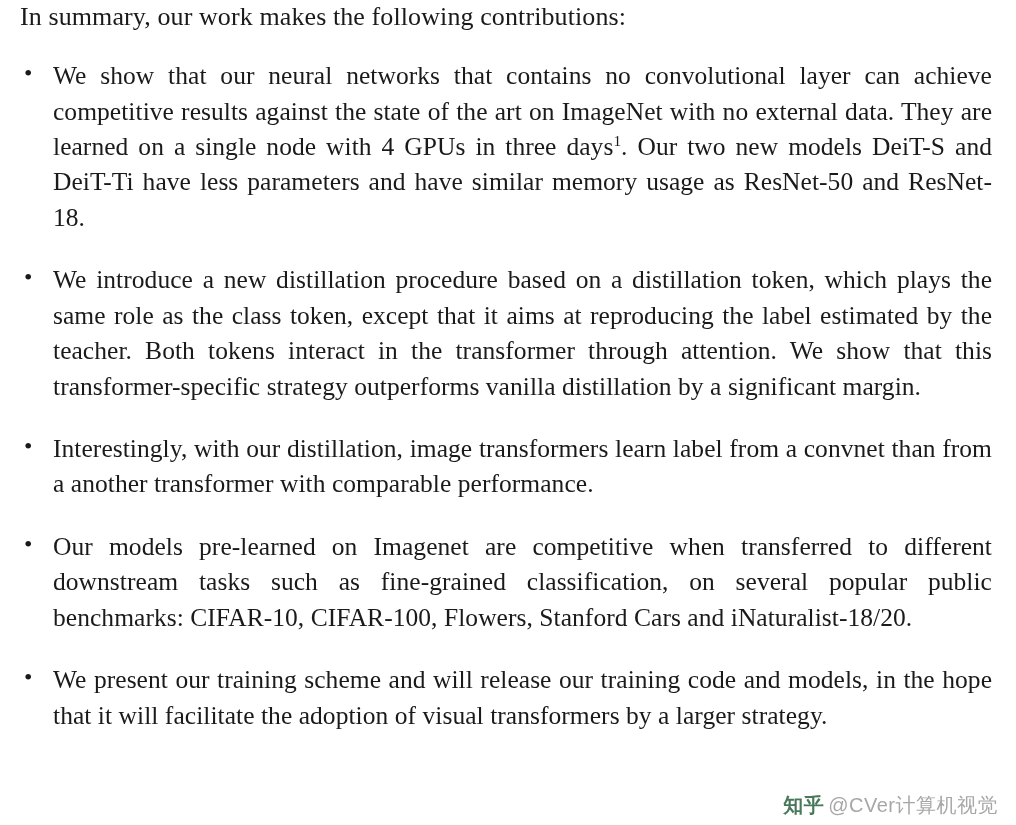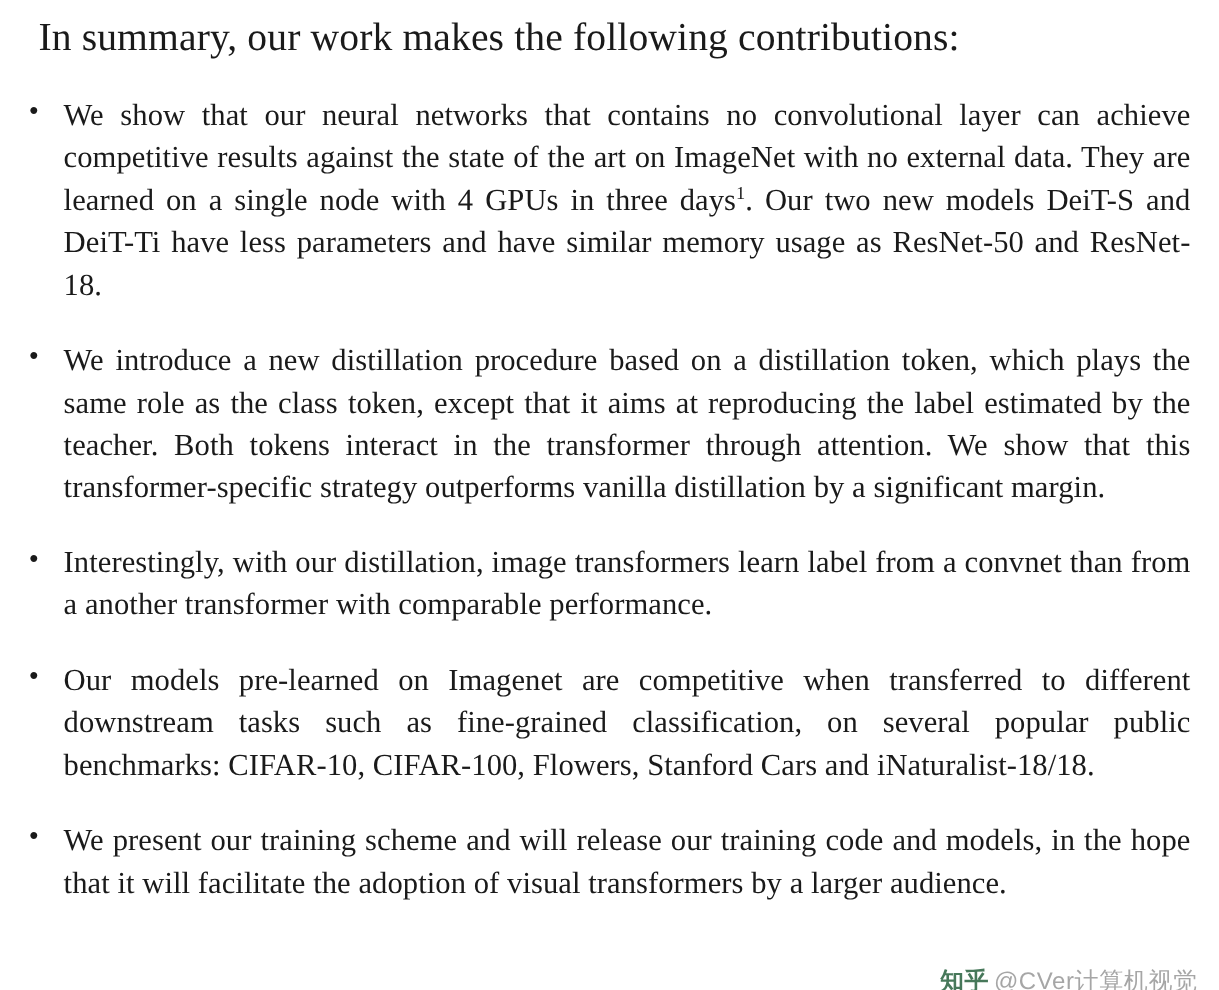--- a/index.html
+++ b/index.html
@@ -15,25 +15,25 @@
     color: #1a1a1a;
   }
   .page {
     position: relative;
     width: 1016px;
     height: 825px;
     box-sizing: border-box;
     padding: 0 24px 0 20px;
   }
   .intro {
-    font-size: 33px;
+    font-size: 26px;
     line-height: 1.12;
     text-align: justify;
     text-align-last: left;
-    margin: 12px;
+    margin: 0;
     padding-top: 2px;
     letter-spacing: 0.1px;
   }
   ul.contrib-list {
     list-style: none;
     margin: 0;
     padding: 0;
   }
   ul.contrib-list li {
     position: relative;
@@ -97,26 +97,26 @@
       <span class="item-text">We introduce a new distillation procedure based on a distillation token, which plays the same role as the class token, except that it aims at reproducing the label estimated by the teacher. Both tokens interact in the transformer through attention. We show that this transformer-specific strategy outperforms vanilla distillation by a significant margin.</span>
     </li>
 
     <li>
       <span class="bullet">•</span>
       <span class="item-text">Interestingly, with our distillation, image transformers learn label from a convnet than from a another transformer with comparable performance.</span>
     </li>
 
     <li>
       <span class="bullet">•</span>
-      <span class="item-text">Our models pre-learned on Imagenet are competitive when transferred to different downstream tasks such as fine-grained classification, on several popular public benchmarks: CIFAR-10, CIFAR-100, Flowers, Stanford Cars and iNaturalist-18/18.</span>
+      <span class="item-text">Our models pre-learned on Imagenet are competitive when transferred to different downstream tasks such as fine-grained classification, on several popular public benchmarks: CIFAR-10, CIFAR-100, Flowers, Stanford Cars and iNaturalist-18/20.</span>
     </li>
 
     <li>
       <span class="bullet">•</span>
-      <span class="item-text">We present our training scheme and will release our training code and models, in the hope that it will facilitate the adoption of visual transformers by a larger audience.</span>
+      <span class="item-text">We present our training scheme and will release our training code and models, in the hope that it will facilitate the adoption of visual transformers by a larger strategy.</span>
     </li>
 
   </ul>
 
   <div class="watermark">
     <span class="wm-logo">知乎</span><span>@CVer计算机视觉</span>
   </div>
 
 </div>
 

